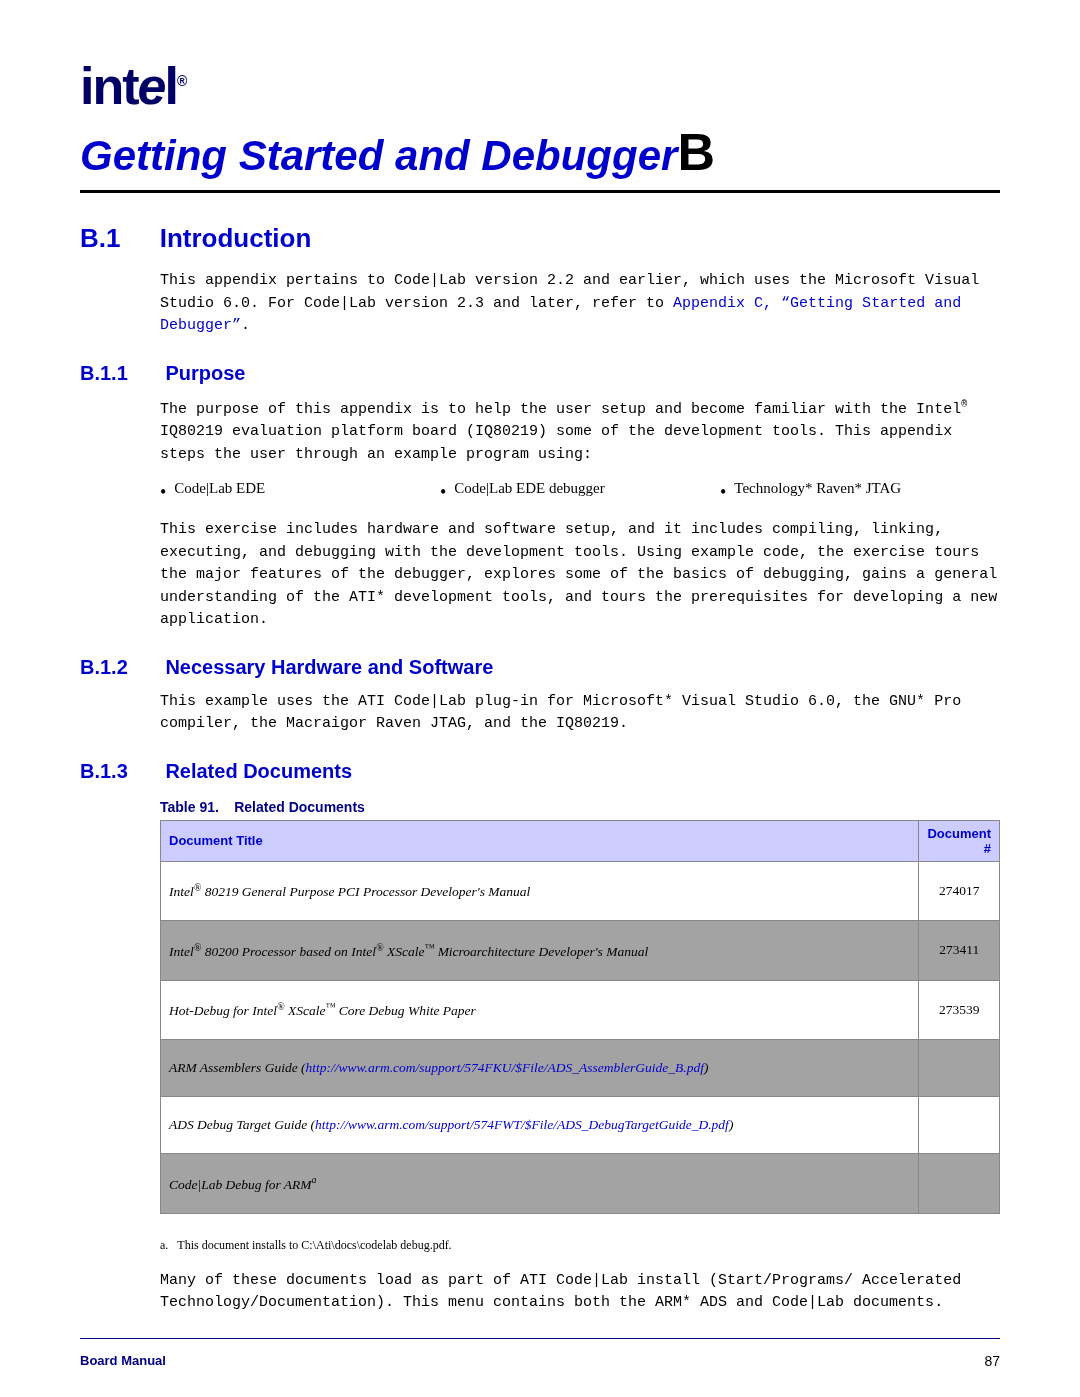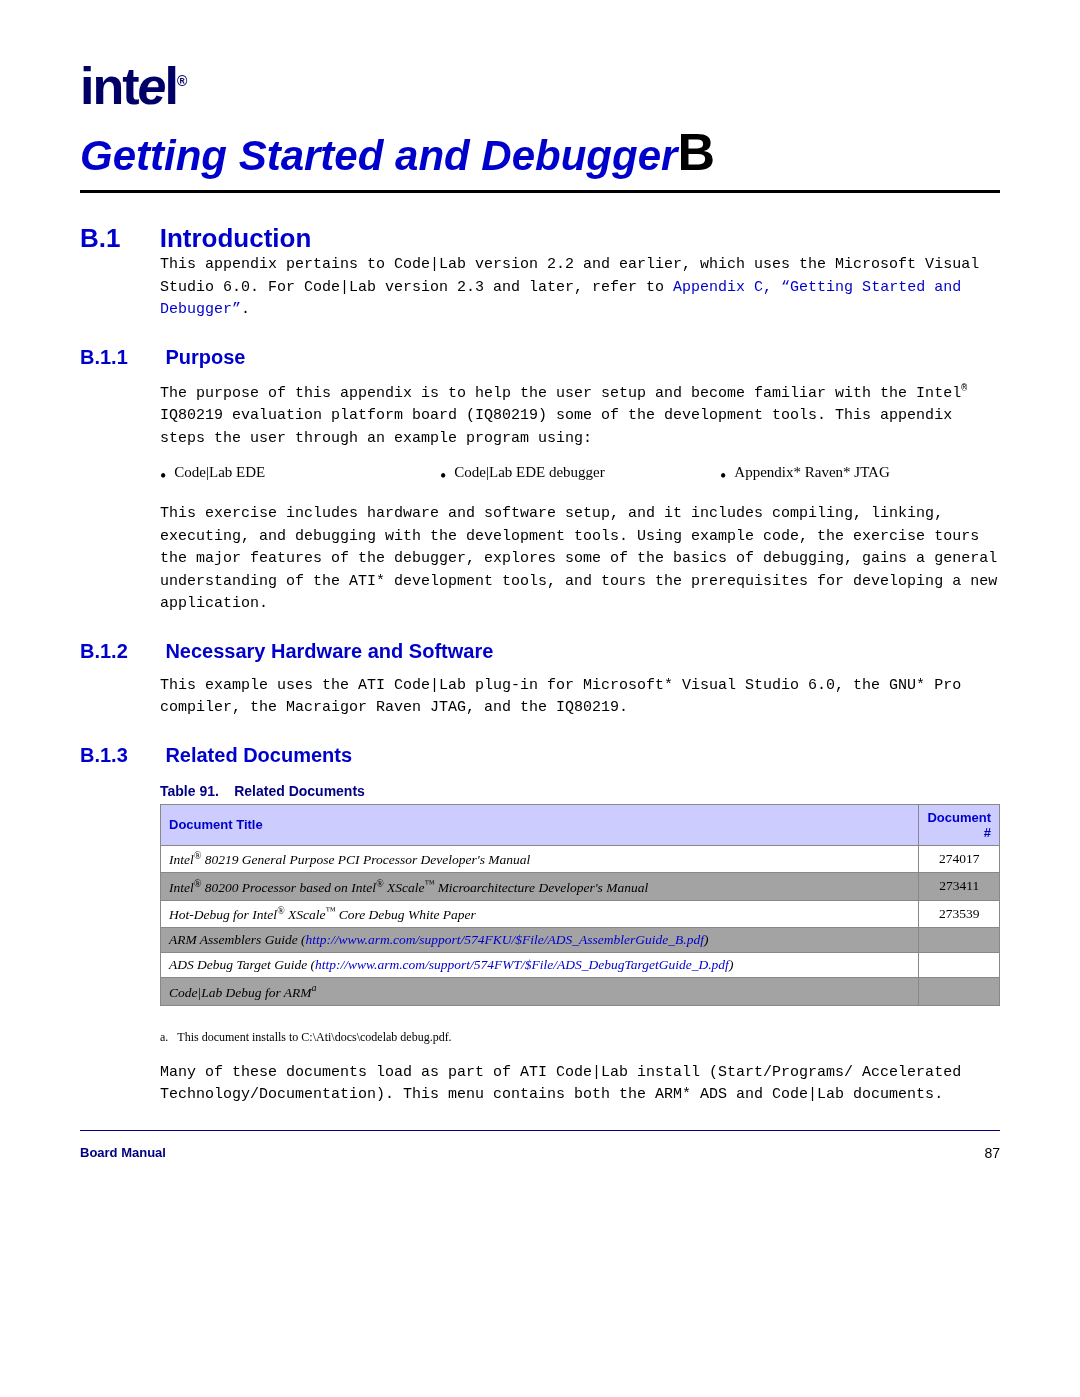--- a/index.html
+++ b/index.html
@@ -57,20 +57,21 @@
       font-weight: bold;
       color: #000000;
     }
 
     
     .section-h1 {
       font-family: Arial, sans-serif;
       font-size: 26px;
       font-weight: bold;
       color: #0000cc;
+      margin-bottom: 16px;
       margin-top: 30px;
     }
     .section-number {
       margin-right: 32px;
     }
 
     .section-h2 {
       font-family: Arial, sans-serif;
       font-size: 20px;
       font-weight: bold;
@@ -145,21 +146,21 @@
       font-family: Arial, sans-serif;
       font-size: 13px;
       font-weight: bold;
       color: #0000cc;
     }
     .doc-table th.right {
       text-align: right;
     }
     .doc-table td {
       border: 1px solid #888888;
-      padding: 4px 8px;
+      padding: 20px 8px;
       font-style: italic;
       font-size: 13.5px;
       vertical-align: middle;
     }
     .doc-table td.doc-num {
       text-align: center;
       font-style: normal;
       font-size: 13.5px;
       white-space: nowrap;
       width: 80px;
@@ -247,21 +248,21 @@
     <div class="bullet-item">
       <span class="bullet-dot">•</span>
       <span>Code|Lab EDE</span>
     </div>
     <div class="bullet-item">
       <span class="bullet-dot">•</span>
       <span>Code|Lab EDE debugger</span>
     </div>
     <div class="bullet-item">
       <span class="bullet-dot">•</span>
-      <span>Appendix* Raven* JTAG</span>
+      <span>Technology* Raven* JTAG</span>
     </div>
   </div>
 
   <div class="body-text">
     <span>This exercise includes hardware and software setup, and it includes compiling, linking, executing, and debugging with the development tools. Using example code, the exercise tours the major features of the debugger, explores some of the basics of debugging, gains a general understanding of the ATI* development tools, and tours the prerequisites for developing a new application.</span>
   </div>
 
   <div class="section-h2">
     <span class="section-number">B.1.2</span>
     <span>Necessary Hardware and Software</span>

